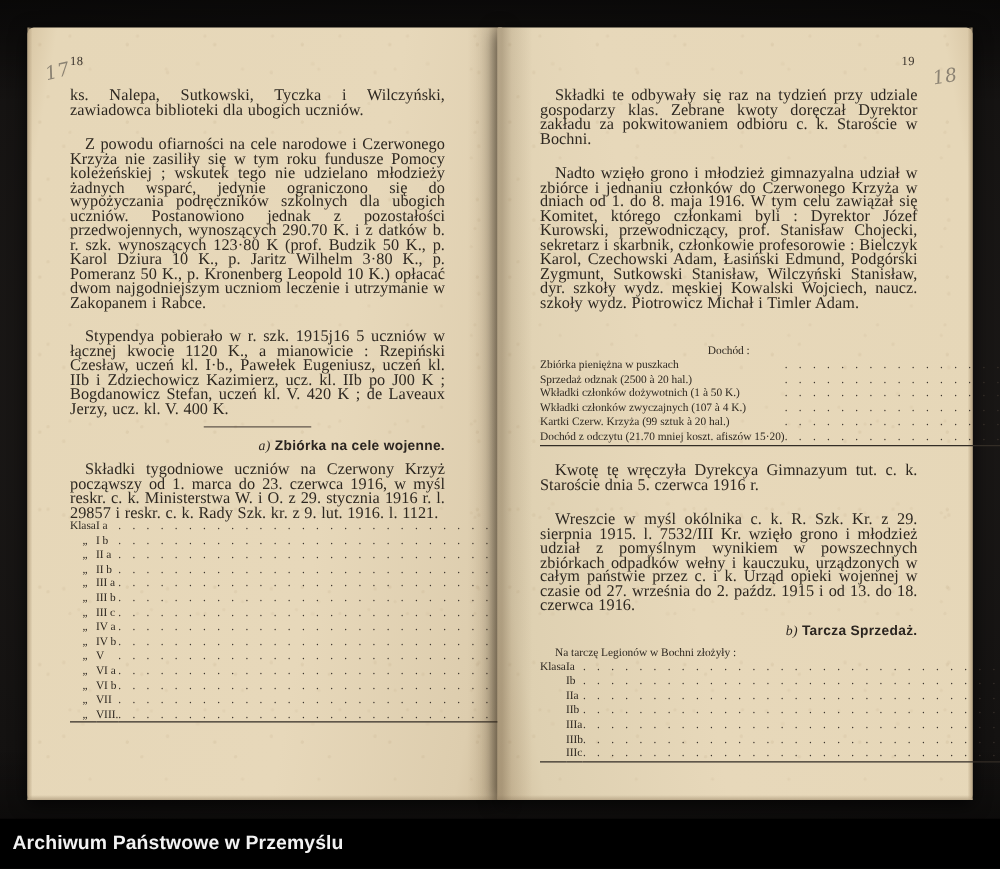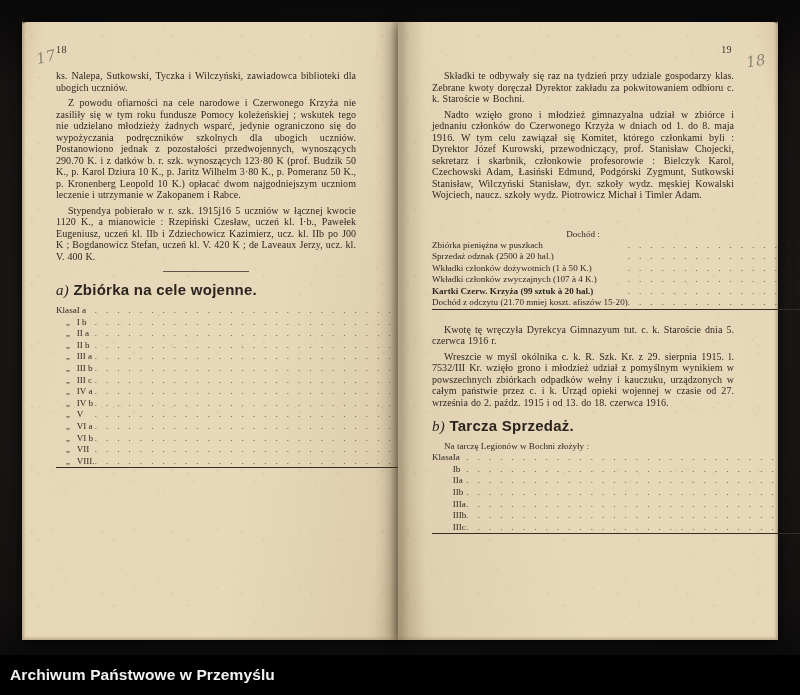--- a/index.html
+++ b/index.html
@@ -88,37 +88,37 @@
   .folio{
     font-size:10px;color:#3a332c;letter-spacing:.4px;position:absolute;top:22px;
   }
   .folio-l{left:0;}
   .folio-r{right:2px;}
 
   .body{position:absolute;top:48px;left:0;width:100%;}
 
   p.par{
     margin:0 0 0 0;
-    font-size:10px;line-height:11.5px;
+    font-size:13px;line-height:11.5px;
     text-align:justify;
     text-indent:12px;
     letter-spacing:.05px;
     word-spacing:.4px;
     color:#2e2821;
     font-family:Liberation Serif, serif;
   }
   p.par.noindent{text-indent:0;}
-  p.par + p.par{margin-top:4px;}
+  p.par + p.par{margin-top:16px;}
 
   .rule{
     width:86px;height:1px;background:#4a4038;margin:9px auto 9px auto;opacity:.85;
   }
 
   h3.section{
-    margin:0 0 6px 0;text-align:left;font-size:15px;font-weight:bold;
+    margin:0 0 6px 0;text-align:right;font-size:11px;font-weight:bold;
     font-family:"Liberation Sans", sans-serif;letter-spacing:.25px;color:#2b2520;
   }
   h3.section .lbl{font-family:"Liberation Serif", serif;font-style:italic;font-weight:normal;}
 
   .subhead{
     font-size:9.1px;margin:6px 0 1px 0;text-indent:12px;color:#2e2821;
   }
   .subhead.center{text-align:center;text-indent:0;margin-top:28px;}
 
   
@@ -180,20 +180,21 @@
           <p class="par">Z powodu ofiarności na cele narodowe i Czerwonego Krzyża nie zasiliły się w tym roku fundusze Pomocy koleżeńskiej ; wskutek tego nie udzielano młodzieży żadnych wsparć, jedynie ograniczono się do wypożyczania podręczników szkolnych dla ubogich uczniów. Postanowiono jednak z pozostałości przedwojennych, wynoszących 290.70 K. i z datków b. r. szk. wynoszących 123·80 K (prof. Budzik 50 K., p. Karol Dziura 10 K., p. Jaritz Wilhelm 3·80 K., p. Pomeranz 50 K., p. Kronenberg Leopold 10 K.) opłacać dwom najgodniejszym uczniom leczenie i utrzymanie w Zakopanem i Rabce.</p>
           <p class="par">Stypendya pobierało w r. szk. 1915j16 5 uczniów w łącznej kwocie 1120 K., a mianowicie : Rzepiński Czesław, uczeń kl. I·b., Pawełek Eugeniusz, uczeń kl. IIb i Zdziechowicz Kazimierz, ucz. kl. IIb po J00 K ; Bogdanowicz Stefan, uczeń kl. V. 420 K ; de Laveaux Jerzy, ucz. kl. V. 400 K.</p>
 
           <div class="rule"></div>
 
           <h3 class="section">
             <span class="lbl">a)</span>
             <span>Zbiórka na cele wojenne.</span>
           </h3>
 
+          <p class="par">Składki tygodniowe uczniów na Czerwony Krzyż począwszy od 1. marca do 23. czerwca 1916, w myśl reskr. c. k. Ministerstwa W. i O. z 29. stycznia 1916 r. l. 29857 i reskr. c. k. Rady Szk. kr. z 9. lut. 1916. l. 1121.</p>
 
           <table class="ledger">
             <tbody id="left-table-body">
                 <tr>
                   <td class="kl">Klasa</td>
                   <td class="nm">I a</td>
                   <td class="leader">
                     <span>. . . . . . . . . . . . . . . . . . . . . . . . . . . . . . . . . . . . . .</span>
                   </td>
                   <td class="k">78</td>
@@ -395,21 +396,21 @@
                   <span>. . . . . . . . . . . . . . . . . . . . . . . . . . . . . . . . . . . . . .</span>
                 </td>
               </tr>
               <tr>
                 <td class="desc" style="white-space: nowrap;">Wkładki członków zwyczajnych (107 à 4 K.)</td>
                 <td class="leader">
                   <span>. . . . . . . . . . . . . . . . . . . . . . . . . . . . . . . . . . . . . .</span>
                 </td>
               </tr>
               <tr>
-                <td class="desc" style="white-space: nowrap; font-weight: bold;">Kartki Czerw. Krzyża (99 sztuk à 20 hal.)</td>
+                <td class="desc" style="white-space: nowrap;">Kartki Czerw. Krzyża (99 sztuk à 20 hal.)</td>
                 <td class="leader">
                   <span>. . . . . . . . . . . . . . . . . . . . . . . . . . . . . . . . . . . . . .</span>
                 </td>
               </tr>
               <tr>
                 <td class="desc" style="white-space: nowrap;">Dochód z odczytu (21.70 mniej koszt. afiszów 15·20)</td>
                 <td class="leader">
                   <span>. . . . . . . . . . . . . . . . . . . . . . . . . . . . . . . . . . . . . .</span>
                 </td>
               </tr>

